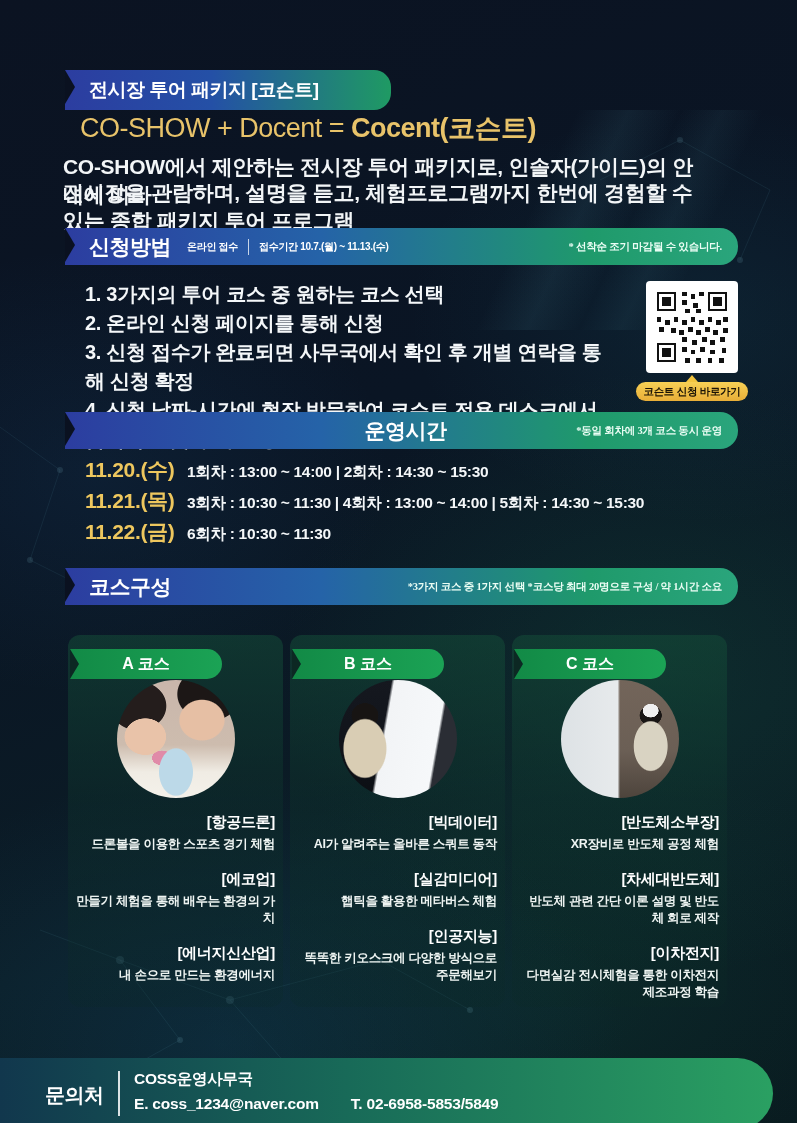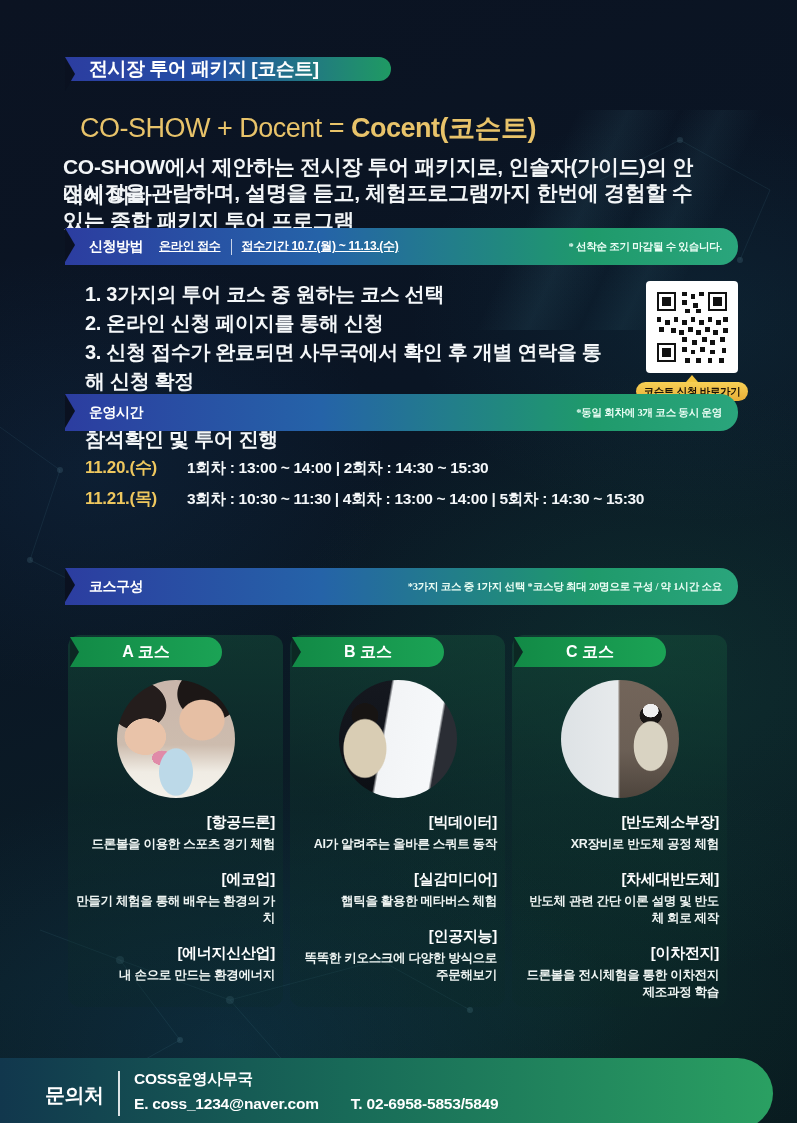--- a/index.html
+++ b/index.html
@@ -16,67 +16,67 @@
       linear-gradient(160deg,#0b1322 0%,#0a1524 38%,#0b1d26 70%,#091a1f 100%);
   }
   .bgnet { position:absolute; inset:0; opacity:.5; pointer-events:none; }
   .streak { position:absolute; left:380px; top:110px; width:417px; height:220px; pointer-events:none;
     background:linear-gradient(115deg, transparent 38%, rgba(110,200,220,.08) 48%, transparent 58%,
                rgba(110,200,220,.06) 66%, transparent 74%); }
 
   
   .ribbon, .bar, .card-ribbon { position:absolute; display:flex; align-items:center; }
   .ribbon {
-    left:65px; top:57px; width:326px; height:24px;
+    left:65px; top:70px; width:326px; height:40px;
     background:linear-gradient(90deg,#2c3da0 0%,#2450a6 45%,#1f9a63 100%);
     border-radius:0 17px 17px 0; padding-left:24px;
   }
   .notch::before { content:""; position:absolute; left:0; top:0; width:0; height:0;
     border-left:10px solid #0a1120; border-top:17px solid transparent; border-bottom:17px solid transparent; }
   .ribbon-text { font-size:19px; font-weight:800; color:#fff; letter-spacing:-.5px; }
 
   .title { position:absolute; left:80px; top:110px; font-size:27px; color:#e8c36a; letter-spacing:-.5px; }
   .title b { font-weight:800;margin-top:39px; }
   .intro { position:absolute; left:63px; width:640px; font-size:21px; font-weight:600; color:#f2f5f7; letter-spacing:-.3px; }
   .intro.l1 { top:153px; } .intro.l2 { top:179px; }
 
   .bar {
     left:65px; width:673px; height:37px;
     background:linear-gradient(90deg,#2c3da0 0%,#2563a8 38%,#1f9a6b 78%,#2aa57c 100%);
     border-radius:0 18px 18px 0; padding-left:24px;
   }
-  .bar-apply { top:228px; } .bar-hours { top:394px; } .bar-courses { top:568px; }
-  .bar-heading { font-size:14px; font-weight:800; color:#fff; letter-spacing:-.5px; margin-right:16px; }
-  .bar-sub { font-size:12px; font-weight:600; color:#fff; letter-spacing:-.3px;text-decoration:underline; }
+  .bar-apply { top:228px; } .bar-hours { top:412px;justify-content:center; } .bar-courses { top:568px; }
+  .bar-heading { font-size:21px; font-weight:800; color:#fff; letter-spacing:-.5px; margin-right:16px; }
+  .bar-sub { font-size:10px; font-weight:600; color:#fff; letter-spacing:-.3px; }
   .vdiv { display:inline-block; width:1px; height:16px; background:rgba(255,255,255,.75); margin:0 10px; vertical-align:-3px; }
   .bar-note { position:absolute; right:16px; top:50%; transform:translateY(-50%);
     font-size:10.5px; font-weight:700; color:#eafdf4; letter-spacing:-.2px;font-family:Liberation Serif, serif; }
 
   
   .steps { position:absolute; left:85px; top:280px; width:520px; }
   .step { font-size:20px; font-weight:600; color:#f4f7f9; letter-spacing:-.3px; line-height:29px; }
   .qr-wrap { position:absolute; left:604px; top:281px; width:112px; text-align:center;margin-left:32px; }
   .qr { width:92px; height:92px; background:#fff; border-radius:4px; padding:5px; margin:0 auto; display:block; }
   .qr-arrow { width:0; height:0; margin:2px auto 0; border-bottom:7px solid #f2c440;
     border-left:6px solid transparent; border-right:6px solid transparent; }
   .qr-btn { margin:0 auto; width:112px; height:19px; line-height:19px; border-radius:10px;
     background:linear-gradient(180deg,#f7d055,#e8ae38); color:#1a1205; font-size:10.5px; font-weight:800;
     letter-spacing:-.3px; cursor:pointer; }
 
   
   .sched { position:absolute; left:85px; top:456px; width:640px; }
   .srow { display:flex; align-items:baseline; height:31px; }
-  .sdate { width:102px; font-size:17px; font-weight:800; color:#eec75e; letter-spacing:-.3px; }
+  .sdate { width:102px; font-size:21px; font-weight:800; color:#eec75e; letter-spacing:-.3px; }
   .stimes { font-size:15.5px; font-weight:600; color:#f4f7f9; letter-spacing:-.3px; }
 
   
   .card { position:absolute; top:635px; width:215px; height:372px; border-radius:12px;
     background:linear-gradient(180deg, rgba(20,76,56,.55) 0%, rgba(14,52,44,.38) 45%, rgba(10,40,36,.22) 100%); }
   .card-a { left:68px; } .card-b { left:290px; } .card-c { left:512px; }
-  .card-ribbon { top:2px; left:2px; width:152px; height:30px;
+  .card-ribbon { top:14px; left:2px; width:152px; height:30px;
     background:linear-gradient(90deg,#128a46,#1ba355); border-radius:0 15px 15px 0; justify-content:center; }
   .card-ribbon::before { content:""; position:absolute; left:0; top:0; width:0; height:0;
     border-left:9px solid #0c2823; border-top:15px solid transparent; border-bottom:15px solid transparent; }
   .card-ribbon span { font-size:16px; font-weight:800; color:#fff; letter-spacing:0; }
   .photo { position:absolute; top:45px; left:50%; transform:translateX(-50%);
     width:118px; height:118px; border-radius:50%; overflow:hidden; }
   .photo-a { background:
       radial-gradient(34px 30px at 24% 48%, #e9c3a9 0%, #e9c3a9 60%, transparent 62%),
       radial-gradient(40px 36px at 72% 34%, #e6bfa4 0%, #e6bfa4 55%, transparent 58%),
       radial-gradient(46px 40px at 18% 22%, #241d1c 0%, #241d1c 60%, transparent 62%),
@@ -228,20 +228,24 @@
 
   <div class="sched">
     <div class="srow">
       <span class="sdate">11.20.(수)</span>
       <span class="stimes">1회차 : 13:00 ~ 14:00 | 2회차 : 14:30 ~ 15:30</span>
     </div>
     <div class="srow">
       <span class="sdate">11.21.(목)</span>
       <span class="stimes">3회차 : 10:30 ~ 11:30 | 4회차 : 13:00 ~ 14:00 | 5회차 : 14:30 ~ 15:30</span>
     </div>
+    <div class="srow">
+      <span class="sdate">11.22.(금)</span>
+      <span class="stimes">6회차 : 10:30 ~ 11:30</span>
+    </div>
   </div>
 
   <div class="bar bar-courses notch notchfix">
     <span class="bar-heading">코스구성</span>
     <span class="bar-note">*3가지 코스 중 1가지 선택   *코스당 최대 20명으로 구성 / 약 1시간 소요</span>
   </div>
 
   <div class="card card-a">
     <div class="card-ribbon">
       <span>A 코스</span>
@@ -276,21 +280,21 @@
     <div class="card-ribbon">
       <span>C 코스</span>
     </div>
     <div class="photo photo-c"></div>
     <div class="card-items">
       <div class="ci-title">[반도체소부장]</div>
       <div class="ci-desc">XR장비로 반도체 공정 체험</div>
       <div class="ci-title">[차세대반도체]</div>
       <div class="ci-desc">반도체 관련 간단 이론 설명 및 반도체 회로 제작</div>
       <div class="ci-title">[이차전지]</div>
-      <div class="ci-desc">드론볼을 전시체험을 통한 이차전지 제조과정 학습</div>
+      <div class="ci-desc">다면실감 전시체험을 통한 이차전지 제조과정 학습</div>
     </div>
   </div>
 
   <div class="footer">
     <span class="f-label">문의처</span>
     <span class="f-div"></span>
     <span class="f-org">COSS운영사무국</span>
     <span class="f-contacts">
       <span>E. coss_1234@naver.com</span><span class="gap"></span><span>T. 02-6958-5853/5849</span>
     </span>

